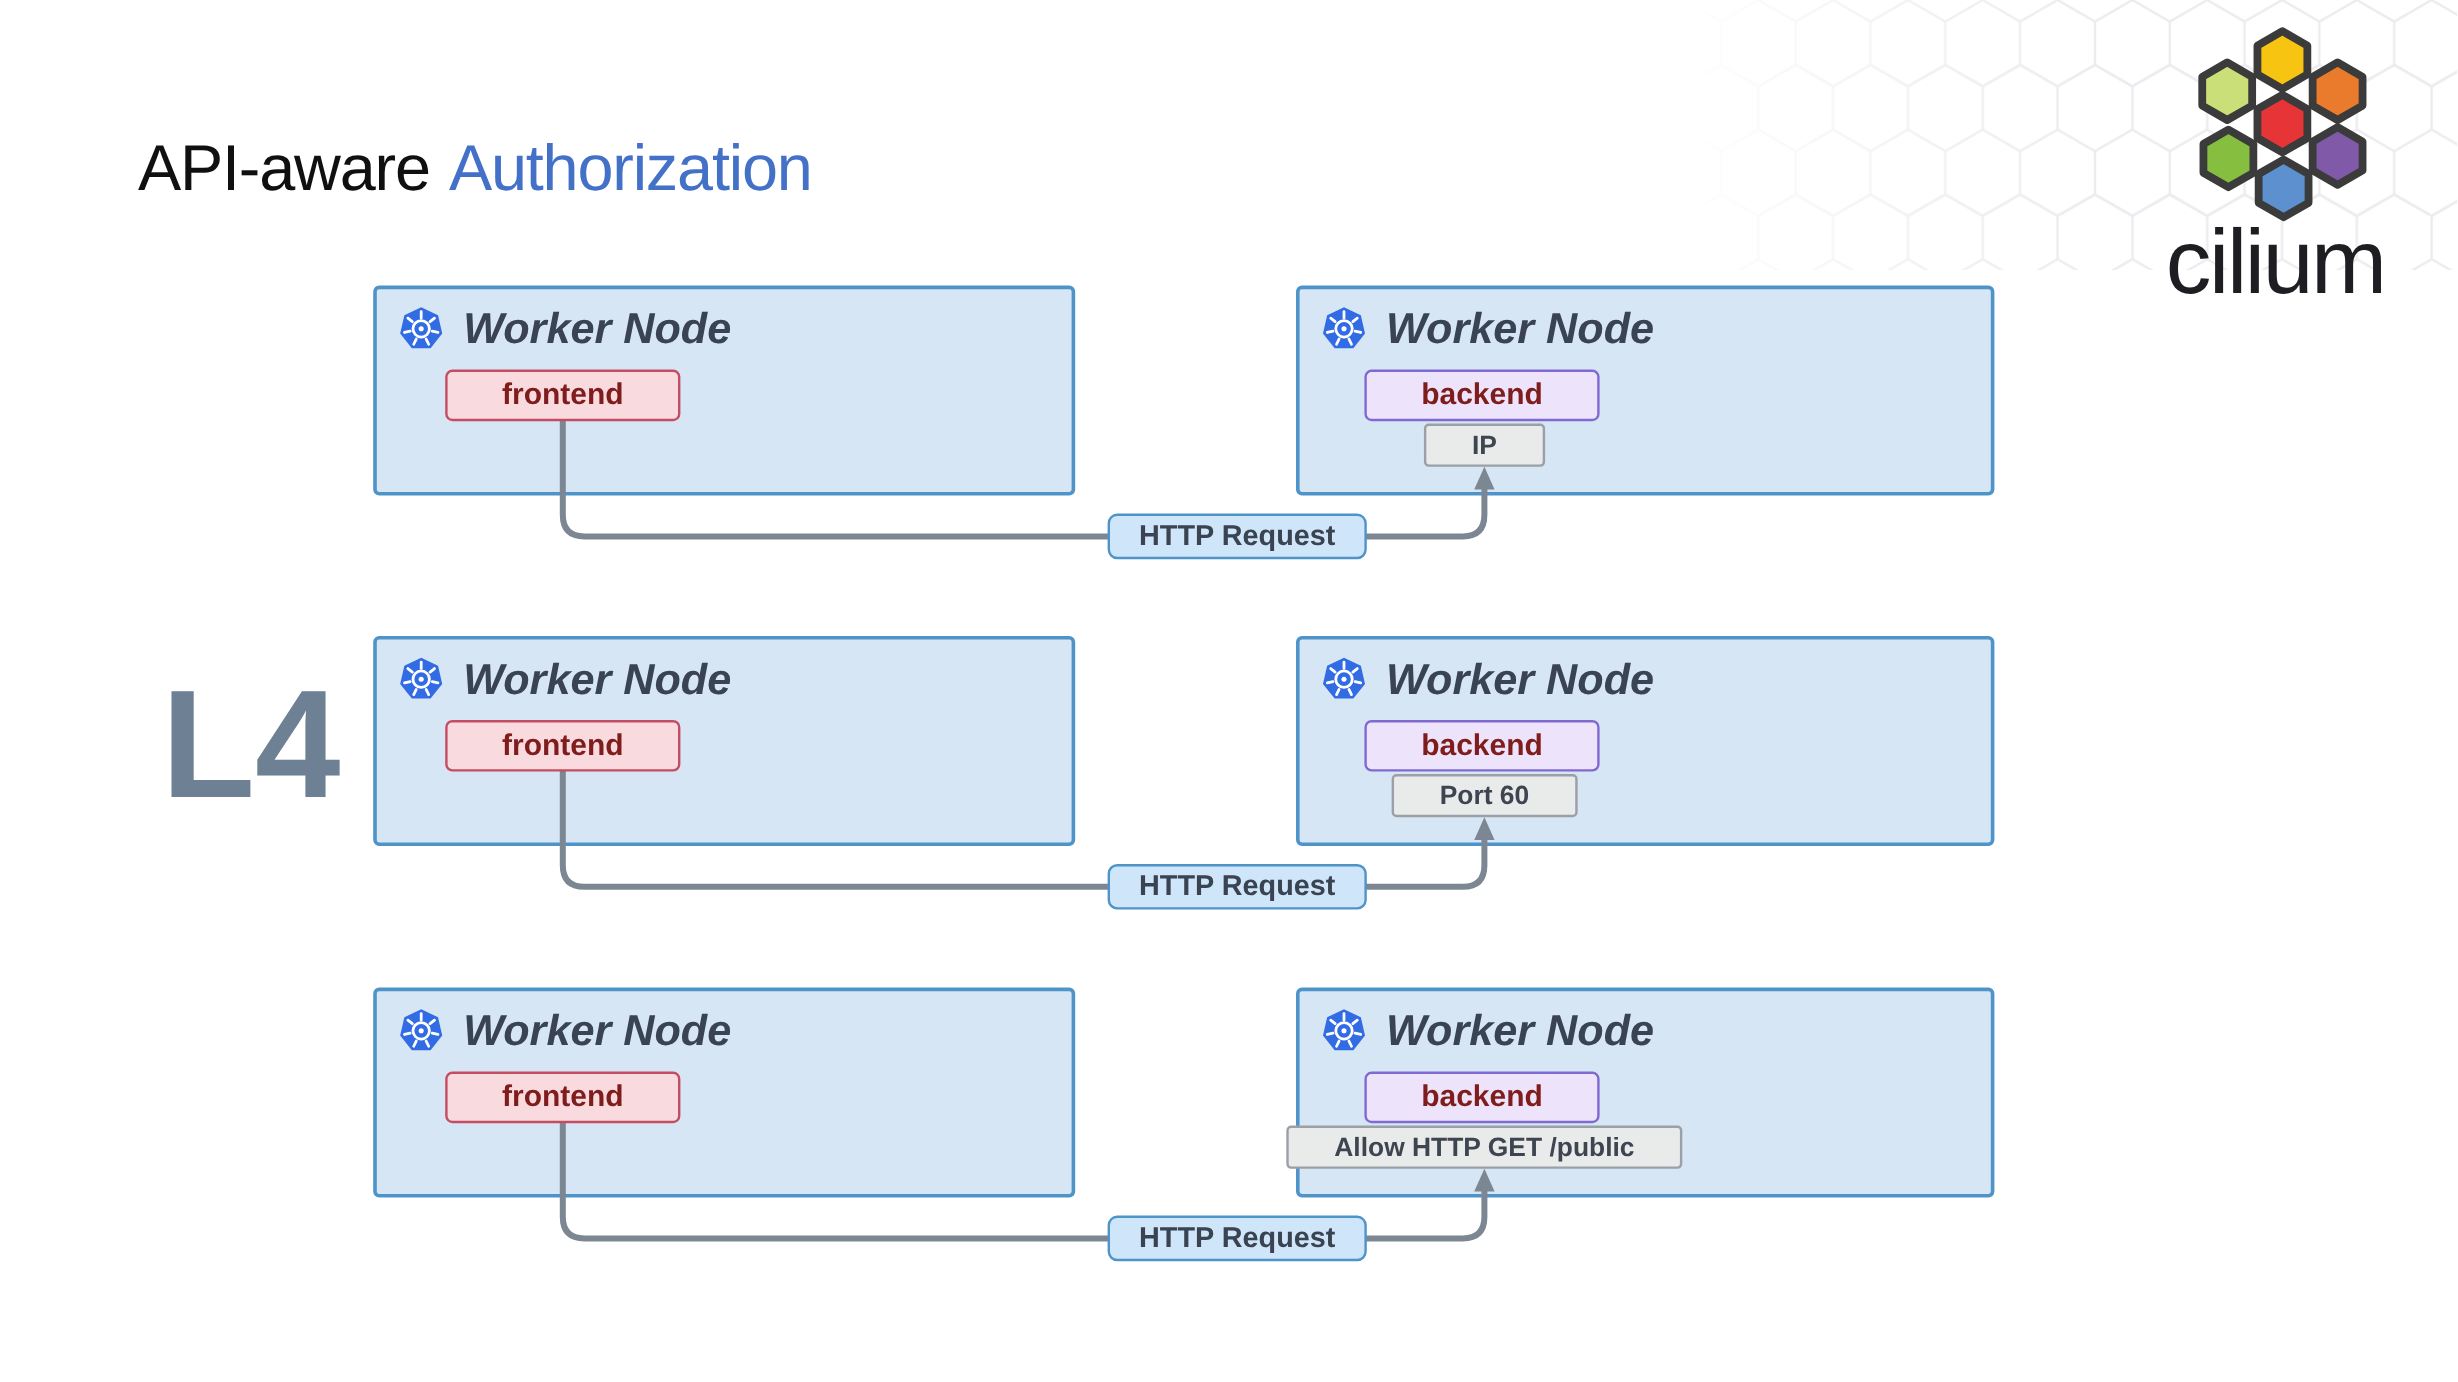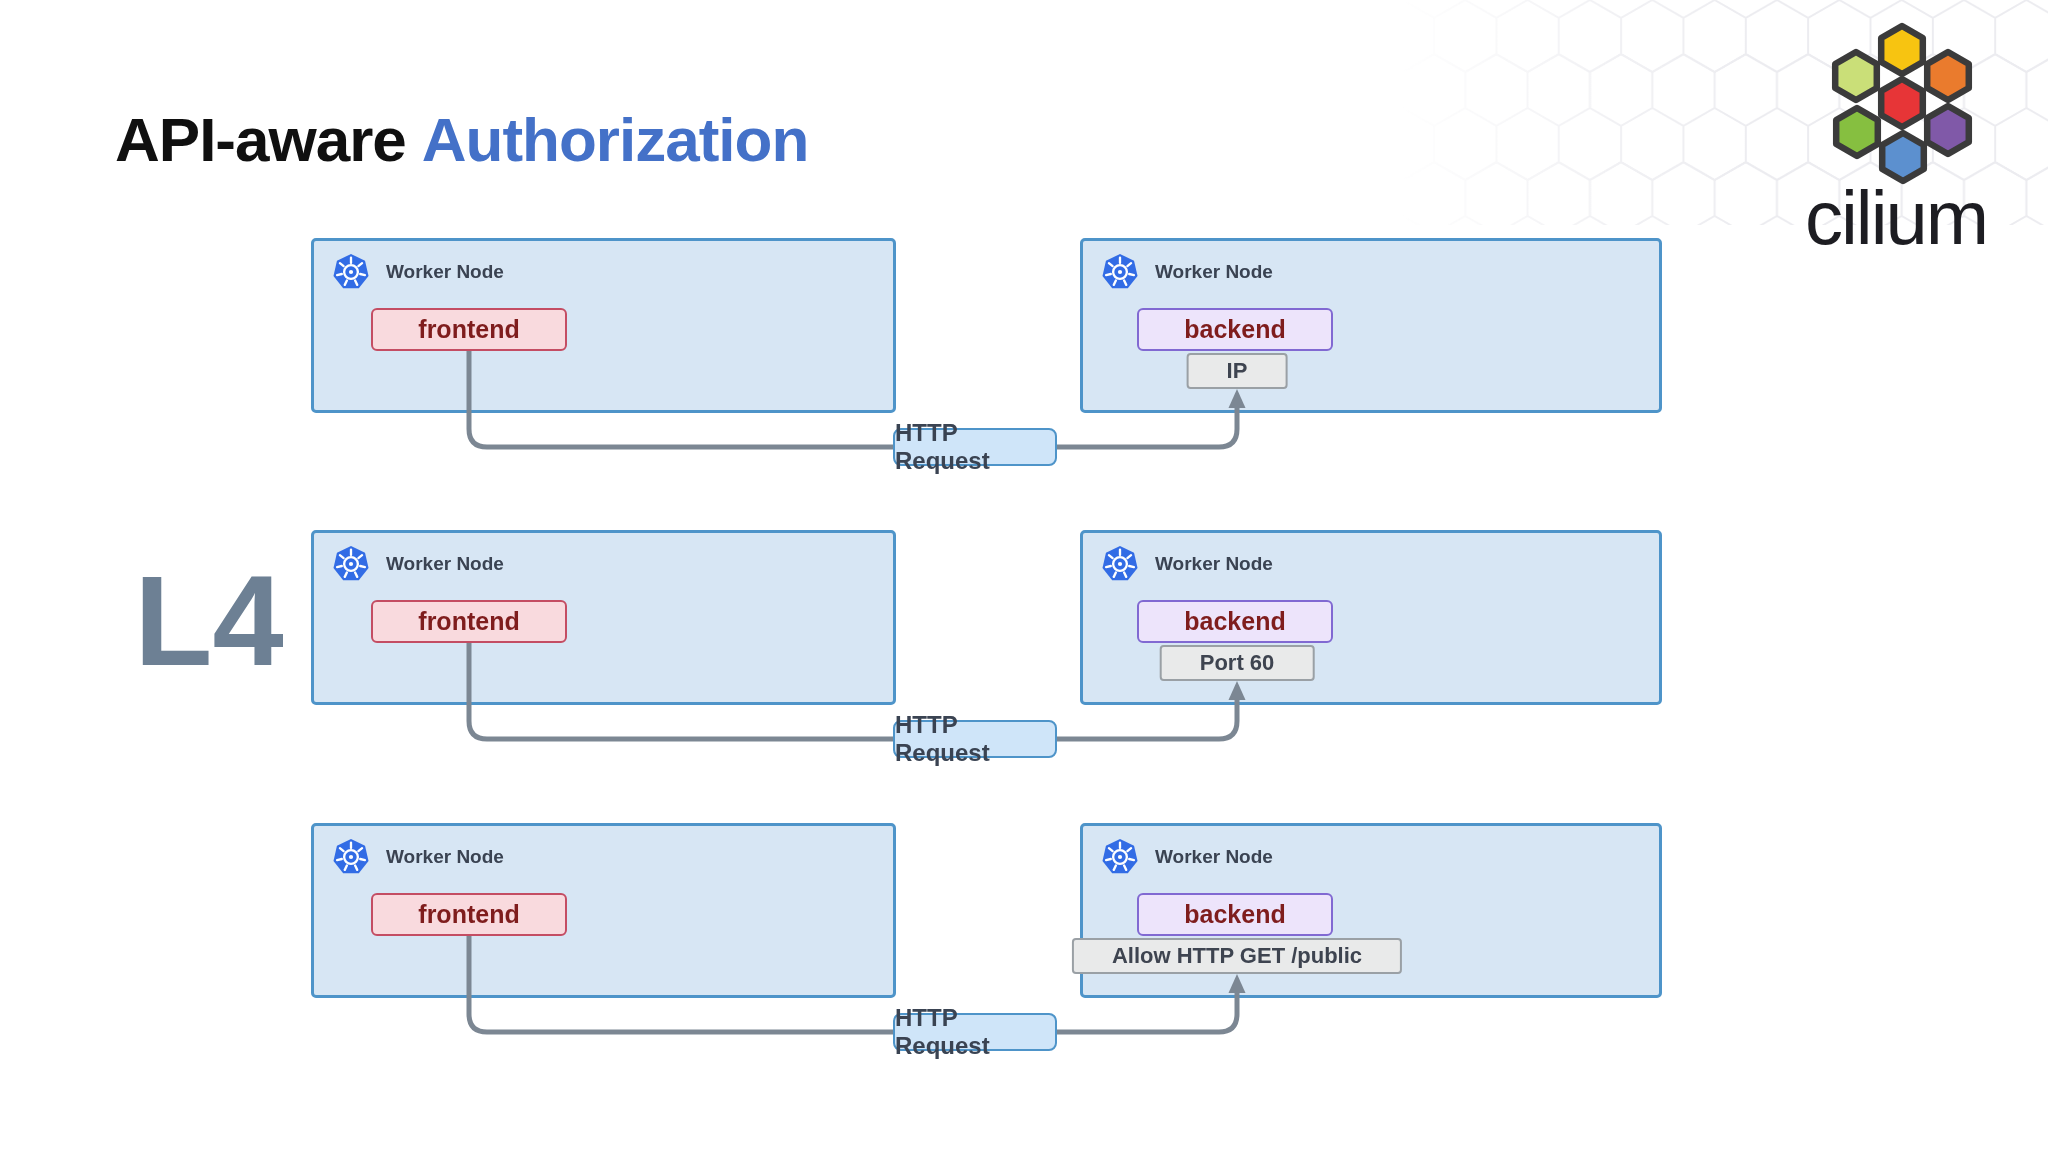--- a/index.html
+++ b/index.html
@@ -6,21 +6,21 @@
   .stage{
     position:relative;width:2048px;height:1152px;overflow:hidden;
     background:#ffffff;
     font-family:"Liberation Sans", sans-serif;
   }
   
   .hexbg{position:absolute;left:0;top:0;z-index:0;}
   
   .title{
     position:absolute;left:115px;top:100px;margin:0;z-index:4;
-    font-size:62px;font-weight:700;letter-spacing:-1px;line-height:80px;
+    font-size:54px;font-weight:400;letter-spacing:-1px;line-height:80px;
     color:#101010;white-space:nowrap;
   }
   .title .accent{color:var(--title-accent,#4471c8);margin-left:16px;}
   
   .cilium-logo{position:absolute;left:1778px;top:10px;z-index:4;}
   .cilium-logo text{
     font-family:"Liberation Sans",sans-serif;font-size:76px;font-weight:400;
     fill:#1d1d22;letter-spacing:-2px;
   }
   
@@ -31,40 +31,40 @@
   
   .node{
     position:absolute;width:585px;height:175px;box-sizing:border-box;z-index:1;
     background:var(--node-fill,#d7e6f4);
     border:3px solid var(--node-border,#4e94c9);
     border-radius:5px;
   }
   .node.right{width:582px;}
   .node-head{position:absolute;left:18px;top:12px;display:flex;align-items:center;gap:16px;}
   .node-head .k8s{width:38px;height:38px;display:block;}
-  .node-title{font-size:19px;font-weight:600;color:#3a4352;}
+  .node-title{font-size:36px;font-weight:600;color:#3a4352;font-style:italic;}
   
   .pod{
     position:absolute;width:196px;height:43px;box-sizing:border-box;z-index:3;
     border-radius:6px;display:flex;align-items:center;justify-content:center;
     font-size:25px;font-weight:600;color:#7f1d1d;
   }
   .pod.frontend{background:var(--frontend-fill,#f9dade);border:2.5px solid var(--frontend-border,#c44d63);}
   .pod.backend{background:var(--backend-fill,#ede4fb);border:2.5px solid var(--backend-border,#8169d2);text-align:center;}
   
   .annot{
     position:absolute;left:1237px;transform:translateX(-50%);height:36px;min-width:76px;
     box-sizing:border-box;z-index:2;padding:0 38px;
     background:var(--annot-fill,#e9eaea);border:2px solid var(--annot-border,#9aa0a5);
     border-radius:4px;display:flex;align-items:center;justify-content:center;
     font-size:22px;font-weight:600;color:#3e4450;white-space:nowrap;
   }
   
   .http{
-    position:absolute;left:893px;width:164px;height:38px;box-sizing:border-box;z-index:3;
+    position:absolute;left:923px;width:216px;height:38px;box-sizing:border-box;z-index:3;
     background:var(--http-fill,#cfe5f9);border:2.5px solid var(--http-border,#4e94c9);
     border-radius:8px;display:flex;align-items:center;justify-content:center;
     font-size:24px;font-weight:600;color:#3a4352;
   }
   
   .connectors{position:absolute;left:0;top:0;z-index:2;}
   .connector{fill:none;stroke:var(--connector,#7c8793);stroke-width:5px;}
   .arrowhead{fill:var(--connector,#7c8793);stroke:none;}
   .k8s-hept{fill:var(--k8s-blue,#326ce5);}
   .k8s-wheel{stroke:#ffffff;fill:none;stroke-width:2.2px;}

